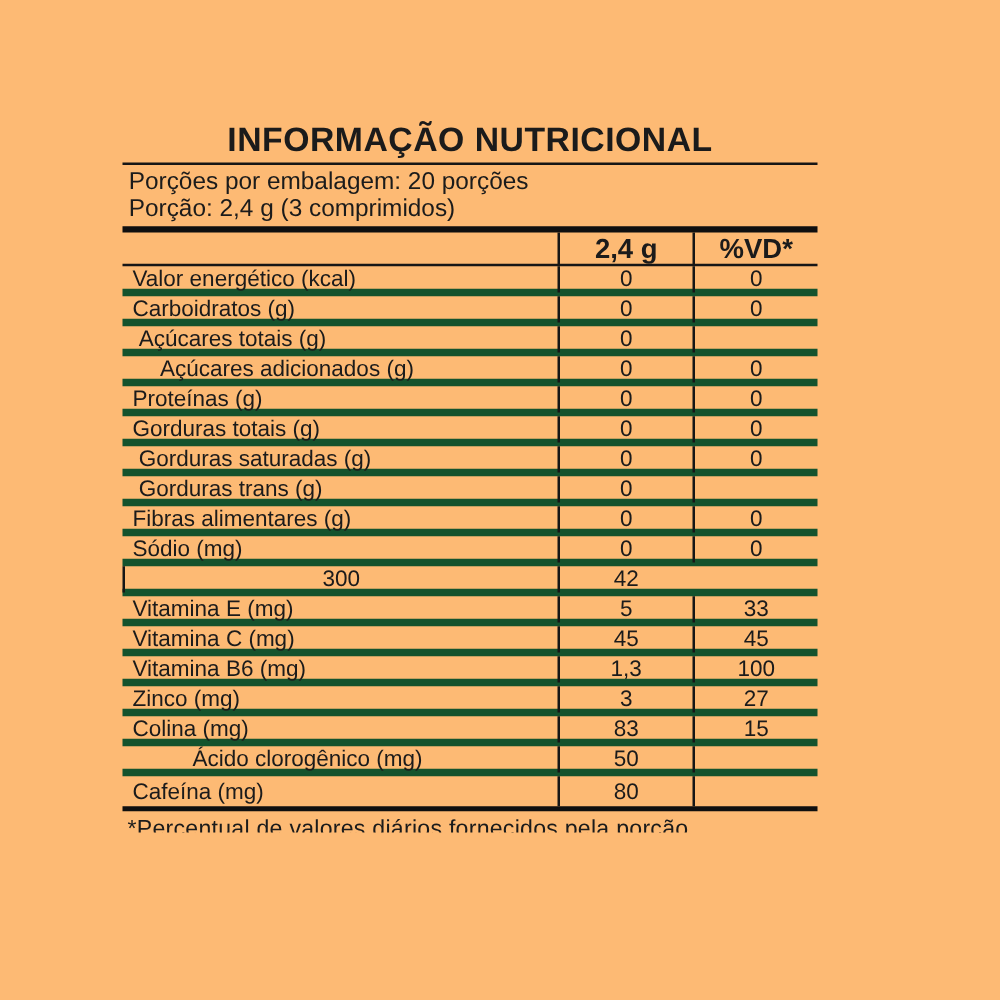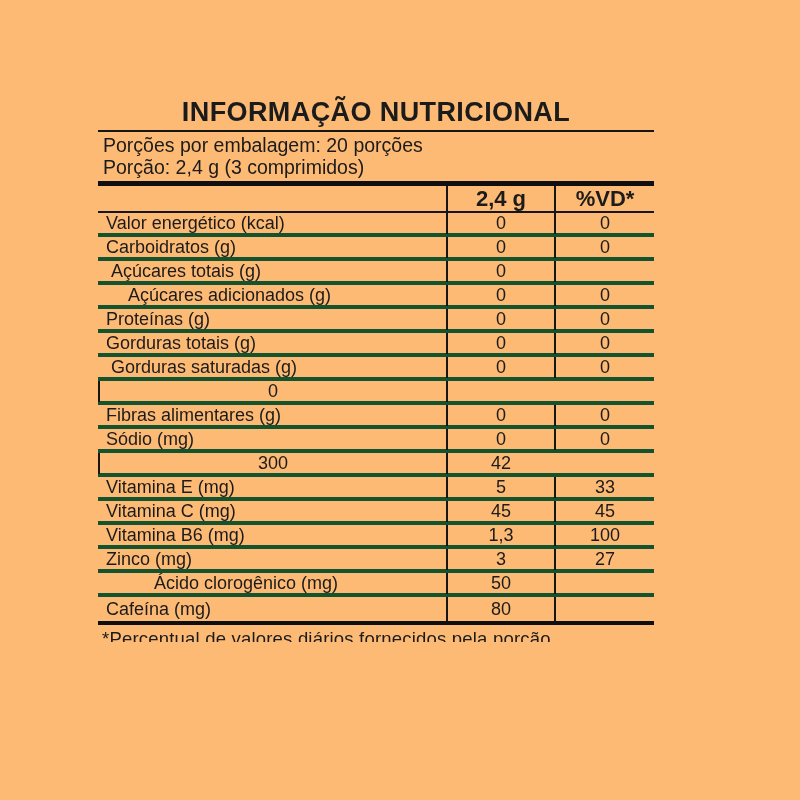--- a/index.html
+++ b/index.html
@@ -43,21 +43,21 @@
   .grid-row {
     display: grid;
     grid-template-columns: 348px 108px 100px;
     width: 556px;
   }
   .hdr-row { height: 27px; border-bottom: 2px solid #161616; }
   .hdr-cell {
     display: flex; align-items: center; justify-content: center;
     font-size: 22px; font-weight: 700;
   }
-  .n-row { height: 24px; border-bottom: 4px solid #14532d; }
+  .n-row { height: 24px; border-bottom: 6px solid #14532d; }
   .rows-container .n-row:last-child { border-bottom: 0; }
   .cell-name {
     display: flex; align-items: center;
     font-size: 18px;
     white-space: nowrap;
     overflow: hidden;
   }
   .cell-val, .hdr-cell.bordered {
     border-left: 2px solid #161616;
   }
@@ -129,20 +129,21 @@
     <div class="cell-name" style="padding-left: 8px;">Gorduras totais (g)</div>
     <div class="cell-val">0</div>
     <div class="cell-val">0</div>
   </div>
         <div class="grid-row n-row">
     <div class="cell-name" style="padding-left: 13px;">Gorduras saturadas (g)</div>
     <div class="cell-val">0</div>
     <div class="cell-val">0</div>
   </div>
         <div class="grid-row n-row">
+    <div class="cell-name" style="padding-left: 13px;">Gorduras trans (g)</div>
     <div class="cell-val">0</div>
     <div class="cell-val"></div>
   </div>
         <div class="grid-row n-row">
     <div class="cell-name" style="padding-left: 8px;">Fibras alimentares (g)</div>
     <div class="cell-val">0</div>
     <div class="cell-val">0</div>
   </div>
         <div class="grid-row n-row">
     <div class="cell-name" style="padding-left: 8px;">Sódio (mg)</div>
@@ -167,20 +168,25 @@
     <div class="cell-name" style="padding-left: 8px;">Vitamina B6 (mg)</div>
     <div class="cell-val">1,3</div>
     <div class="cell-val">100</div>
   </div>
         <div class="grid-row n-row">
     <div class="cell-name" style="padding-left: 8px;">Zinco (mg)</div>
     <div class="cell-val">3</div>
     <div class="cell-val">27</div>
   </div>
         <div class="grid-row n-row">
+    <div class="cell-name" style="padding-left: 8px;">Colina (mg)</div>
+    <div class="cell-val">83</div>
+    <div class="cell-val">15</div>
+  </div>
+        <div class="grid-row n-row">
     <div class="cell-name" style="padding-left: 8px; margin-left: 48px;">Ácido clorogênico (mg)</div>
     <div class="cell-val">50</div>
     <div class="cell-val"></div>
   </div>
         <div class="grid-row n-row">
     <div class="cell-name" style="padding-left: 8px;">Cafeína (mg)</div>
     <div class="cell-val">80</div>
     <div class="cell-val"></div>
   </div>
       </div>

